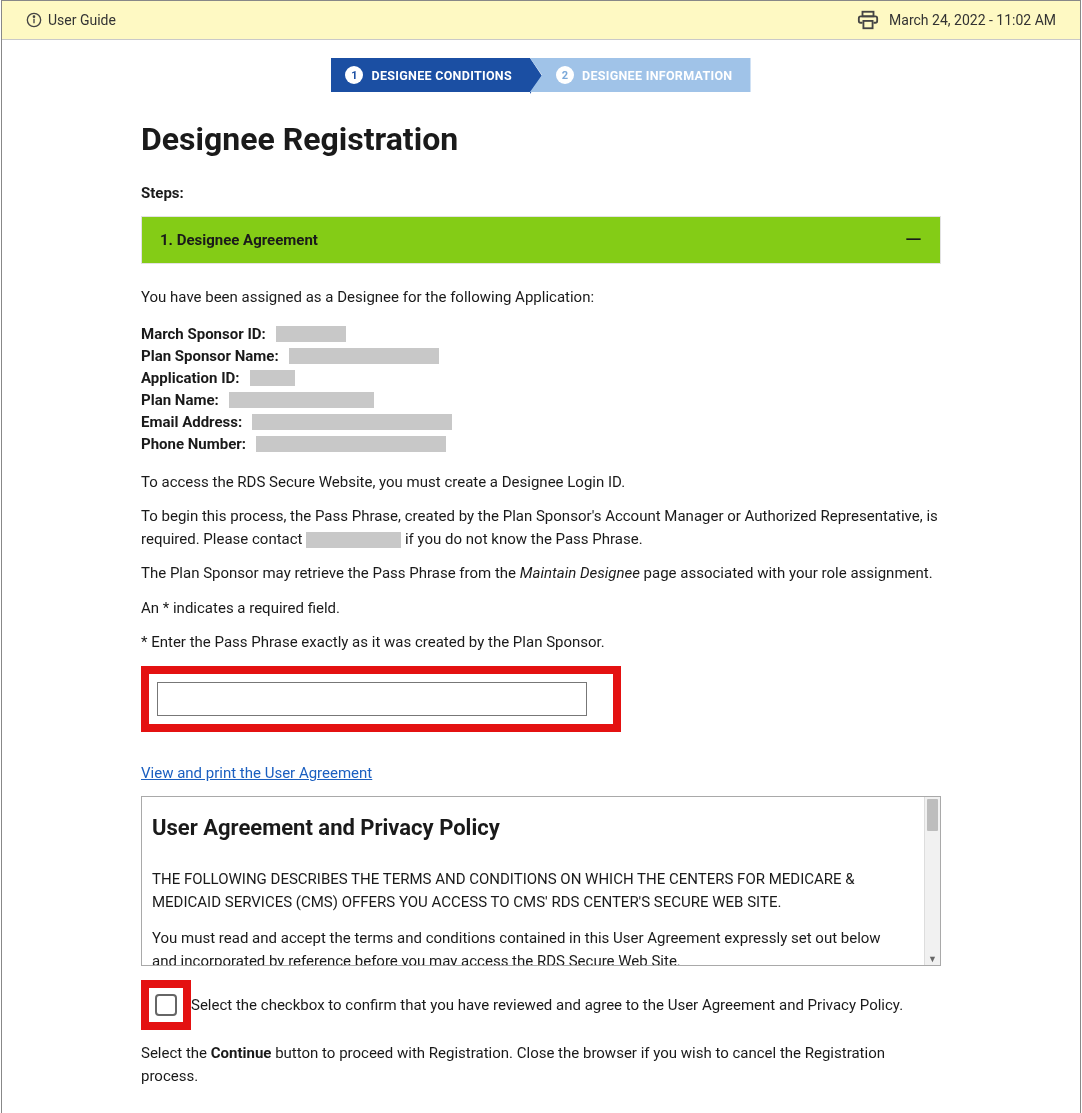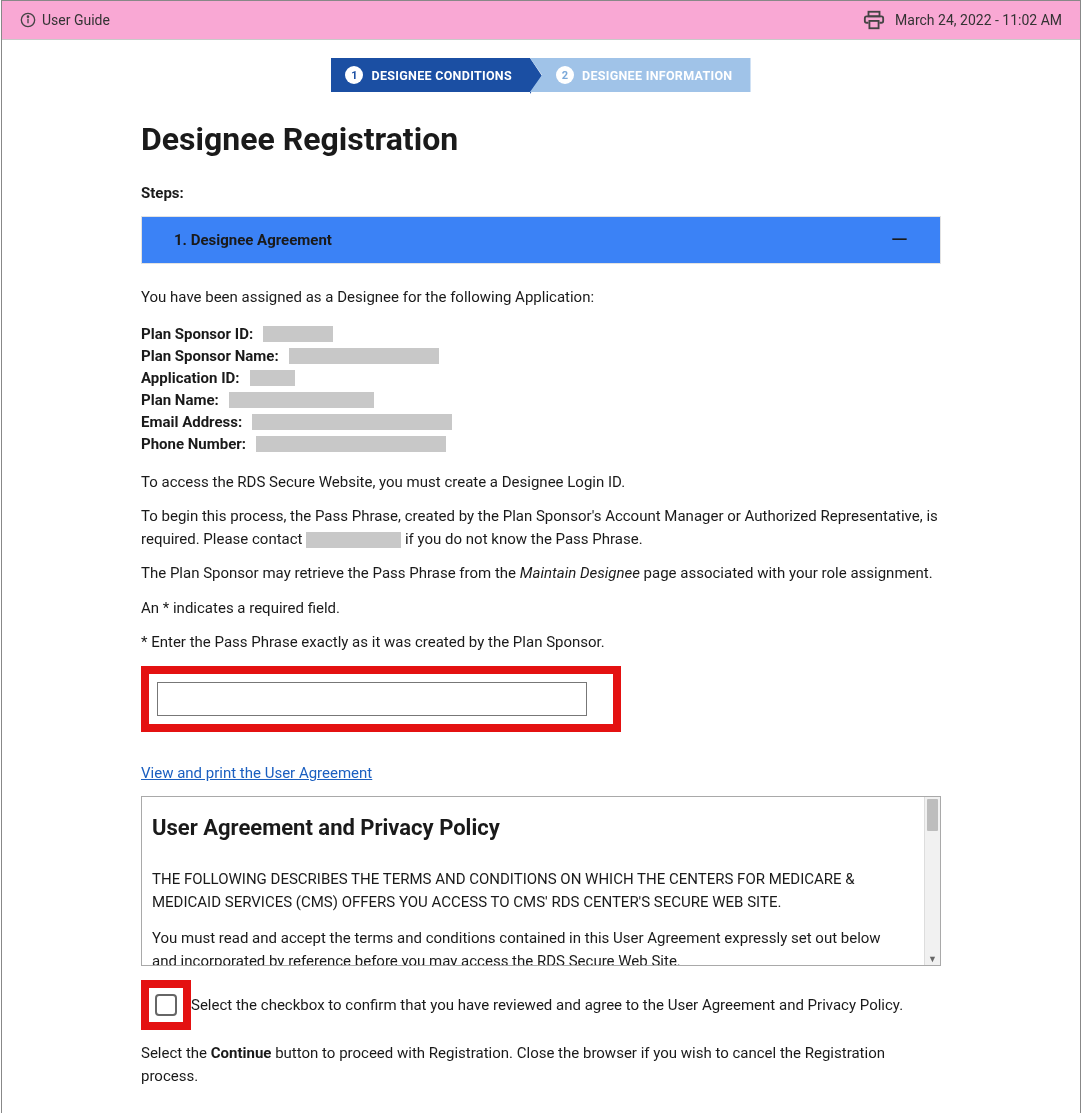--- a/index.html
+++ b/index.html
@@ -10,25 +10,25 @@
     font-size: 15px;
   }
   .outer {
     width: 1080px;
     border: 1px solid #888;
     margin: 0 auto;
     background: #fff;
     padding-bottom: 30px;
   }
   .topbar {
-    background: #f9a8d4;
+    background: #fef9c3;
     border-bottom: 1px solid #c9c9c9;
     display: flex;
     align-items: center;
-    padding: 8px 18px;
+    padding: 8px 24px;
     font-size: 14px;
     color: #333;
   }
   .topbar .ug { display: flex; align-items: center; gap: 6px; }
   .topbar .spacer { flex: 1; }
   .topbar .ts { display: flex; align-items: center; gap: 10px; }
   .info-icon, .print-icon {
     display: inline-flex; align-items: center; justify-content: center;
   }
   .content { width: 800px; margin: 0 auto; padding-top: 18px; }
@@ -59,22 +59,22 @@
   }
   .step.inactive {
     padding-left: 26px;
     clip-path: polygon(0 0, 100% 0, 100% 100%, 0 100%, 12px 50%);
   }
   h1 {
     font-size: 32px; font-weight: 700; margin-bottom: 26px;
   }
   .steps-label { font-weight: 700; margin-bottom: 14px; }
   .accordion {
-    background: #3b82f6; border: 1px solid #e2e2e2;
-    padding: 12px 32px;
+    background: #84cc16; border: 1px solid #e2e2e2;
+    padding: 12px 18px;
     display: flex; align-items: center; justify-content: space-between;
     font-weight: 700; margin-bottom: 22px;
   }
   .minus { font-size: 22px; font-weight: 400; line-height: 1; }
   .body p { margin: 12px 0; line-height: 1.5; }
   .body p.tight { margin: 6px 0; }
   .fields { margin: 16px 0 18px 0; }
   .fieldrow {
     display: flex; align-items: center; gap: 10px;
     margin: 4px 0; font-size: 15px;
@@ -183,21 +183,21 @@
     <div class="accordion">
       <span>1. Designee Agreement</span>
       <span class="minus">—</span>
     </div>
 
     <div class="body">
       <p>You have been assigned as a Designee for the following Application:</p>
 
       <div class="fields">
         <div class="fieldrow">
-          <span class="lbl">Plan Sponsor ID:</span>
+          <span class="lbl">March Sponsor ID:</span>
           <span class="redacted" style="width:70px"></span>
         </div>
         <div class="fieldrow">
           <span class="lbl">Plan Sponsor Name:</span>
           <span class="redacted" style="width:150px"></span>
         </div>
         <div class="fieldrow">
           <span class="lbl">Application ID:</span>
           <span class="redacted" style="width:45px"></span>
         </div>

